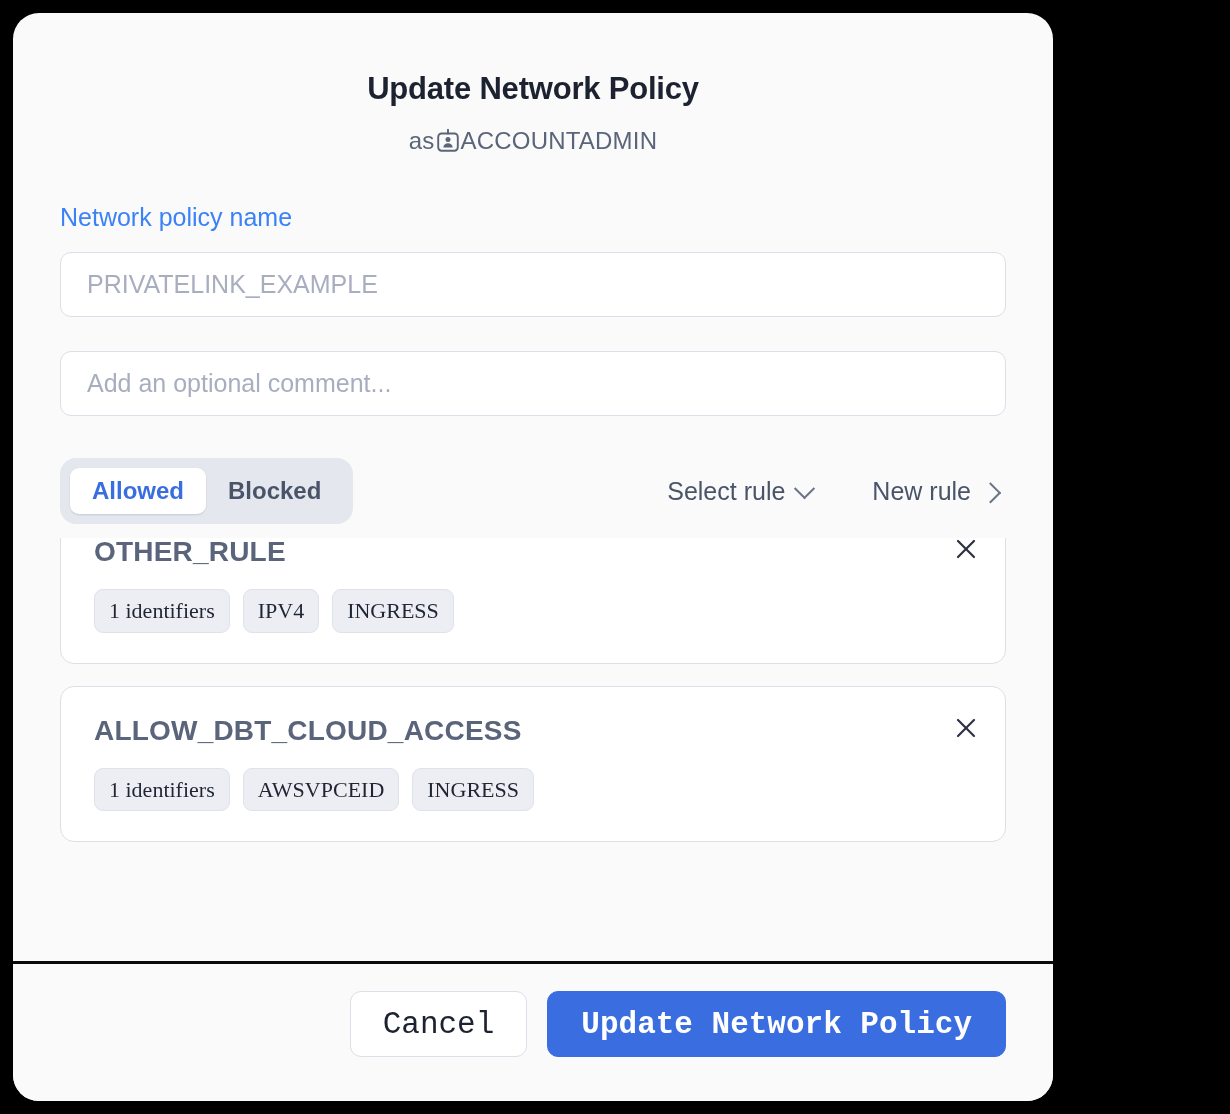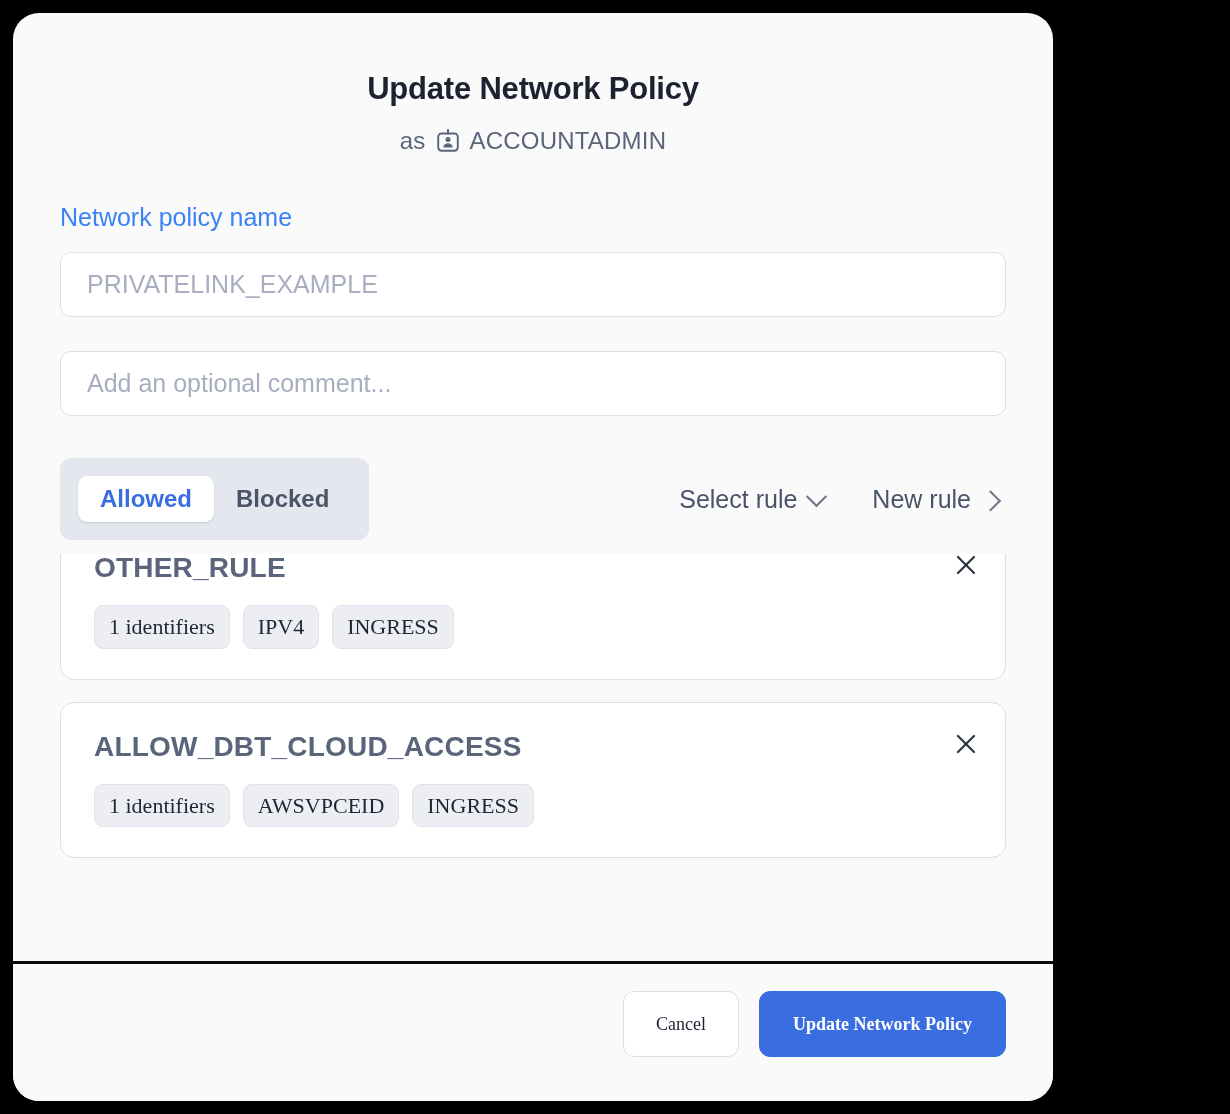--- a/index.html
+++ b/index.html
@@ -42,21 +42,20 @@
     letter-spacing: -0.2px;
     line-height: 1.1;
   }
   .modal-subtitle {
     margin-top: 21px;
     font-size: 24px;
     color: #5b6579;
     display: flex;
     align-items: center;
     justify-content: center;
-    gap: 9px;
     letter-spacing: 0.2px;
   }
   .badge-icon {
     display: inline-flex;
     align-items: center;
     justify-content: center;
     width: 26px;
     height: 26px;
   }
 
@@ -99,22 +98,22 @@
   
   .toolbar {
     margin-top: 42px;
     display: flex;
     align-items: center;
     justify-content: space-between;
   }
   .segmented {
     display: inline-flex;
     background: #e4e7ee;
-    border-radius: 11px;
-    padding: 18px;
+    border-radius: 16px;
+    padding: 10px;
   }
   .seg-btn {
     font-family: "Liberation Sans", sans-serif;
     font-size: 24px;
     font-weight: bold;
     border: none;
     background: transparent;
     color: #4a5468;
     padding: 11px 22px;
     border-radius: 9px;
@@ -123,21 +122,21 @@
   }
   .seg-btn.active {
     background: #ffffff;
     color: #3a6ee0;
     box-shadow: 0 1px 2px rgba(20,30,60,0.14);
   }
 
   .toolbar-actions {
     display: flex;
     align-items: center;
-    gap: 44px;
+    gap: 56px;
     padding-right: 6px;
   }
   .link-btn {
     display: inline-flex;
     align-items: center;
     gap: 12px;
     font-size: 25px;
     color: #4a5468;
     background: none;
     border: none;
@@ -221,22 +220,22 @@
     background: #fafafa;
     padding: 27px 47px 0 47px;
     height: 140px;
     box-sizing: border-box;
     display: flex;
     align-items: flex-start;
     justify-content: flex-end;
     gap: 20px;
   }
   .btn {
-    font-family: Liberation Serif, serif;
-    font-size: 18px;
+    font-family: Liberation Mono, monospace;
+    font-size: 31px;
     border-radius: 11px;
     cursor: pointer;
     line-height: 1;
     box-sizing: border-box;
   }
   .btn-secondary {
     background: #ffffff;
     border: 1px solid #dcdfe8;
     color: #1c2230;
     padding: 0 32px;

